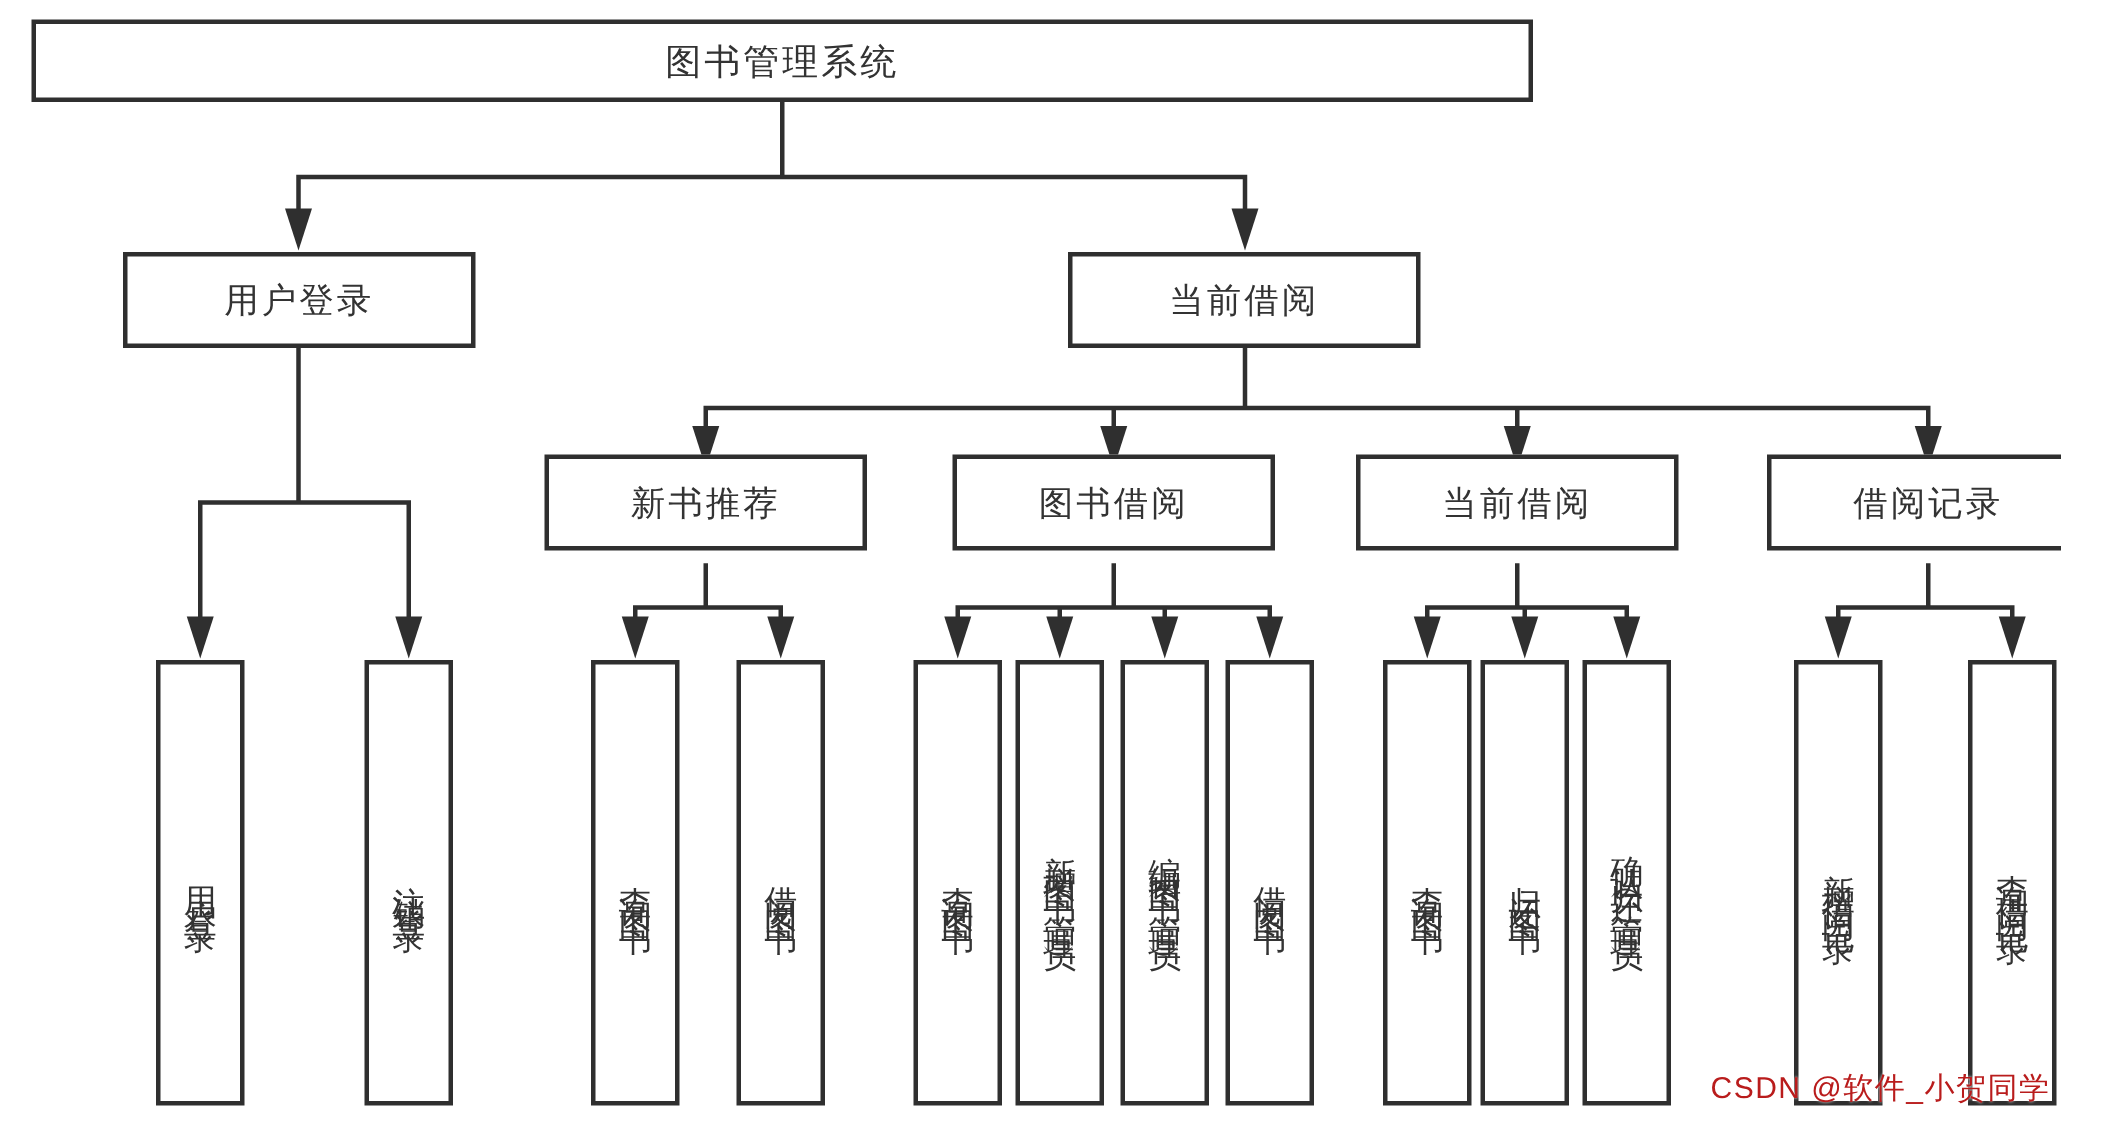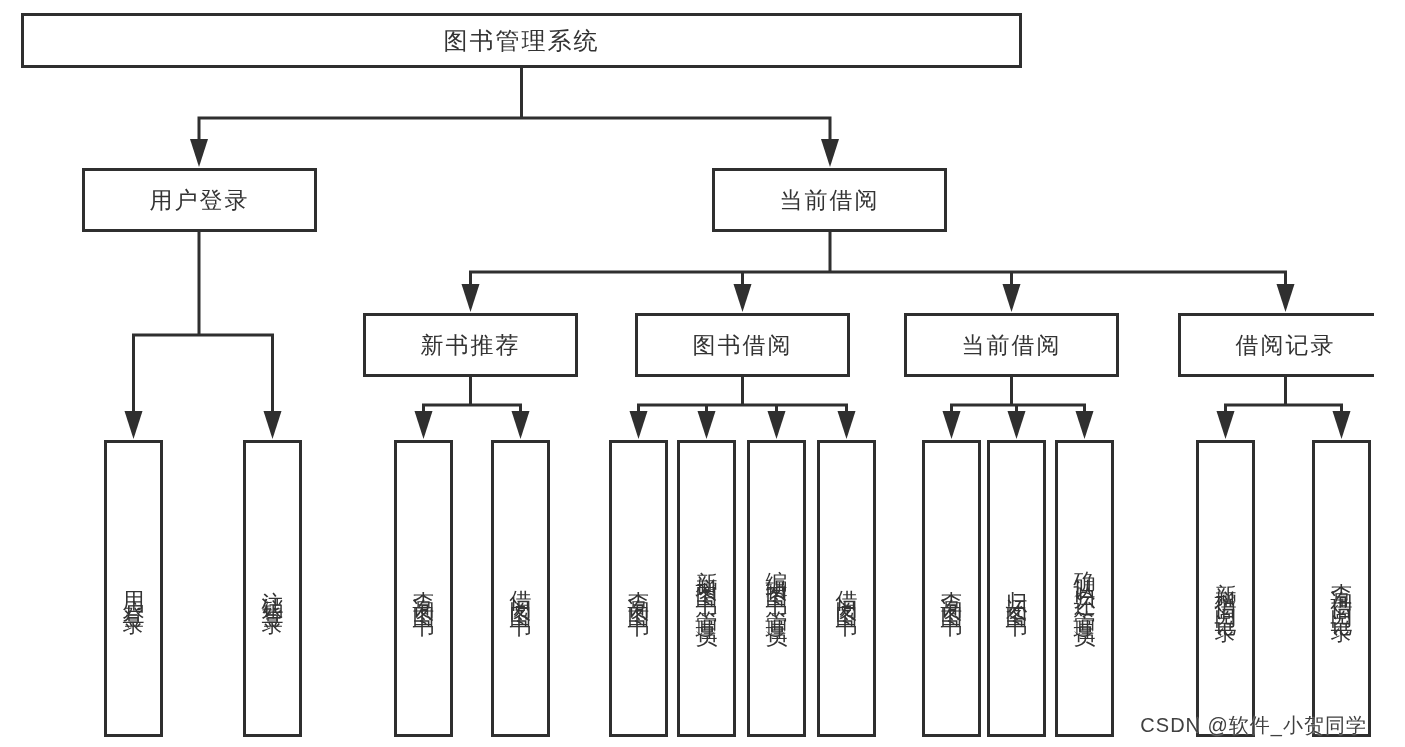--- a/index.html
+++ b/index.html
@@ -36,38 +36,38 @@
   .node.h-node {
     font-size: 23px;
     letter-spacing: 2px;
     white-space: nowrap;
   }
   .node.root {
     left: 21px; top: 13px; width: 1001px; height: 55px;
     font-size: 24px;
   }
   .node.lvl2 { top: 168px; width: 235px; height: 64px; }
-  .node.lvl3 { top: 313px; width: 215px; height: 64px; }
+  .node.lvl3 { top: 303px; width: 215px; height: 64px; }
   .node.leaf {
     top: 440px; width: 59px; height: 297px;
   }
   .leaf .vtext {
     writing-mode: vertical-rl;
     font-size: 22px;
     letter-spacing: 8px;
     line-height: 1;
     color: #333333;
   }
   .watermark {
     position: absolute;
     right: 7px;
     bottom: 8px;
     font-size: 20px;
     letter-spacing: 1px;
-    color: #404040;
+    color: #b91c1c;
     text-shadow: 0 0 2px #ffffff;
     white-space: nowrap;
   }
 </style>
 </head>
 <body>
 
 <div class="stage">
 
   <svg class="connectors" viewBox="0 0 1405 747" xmlns="http://www.w3.org/2000/svg">

